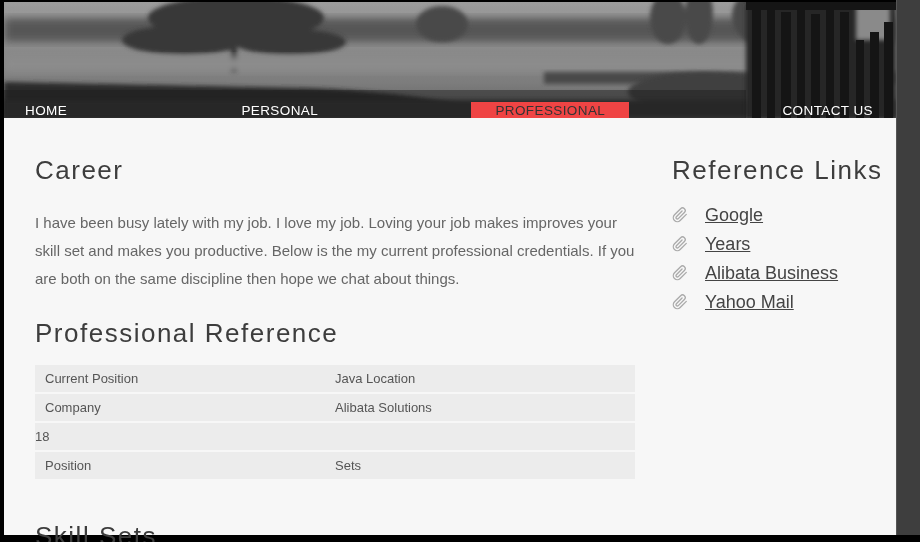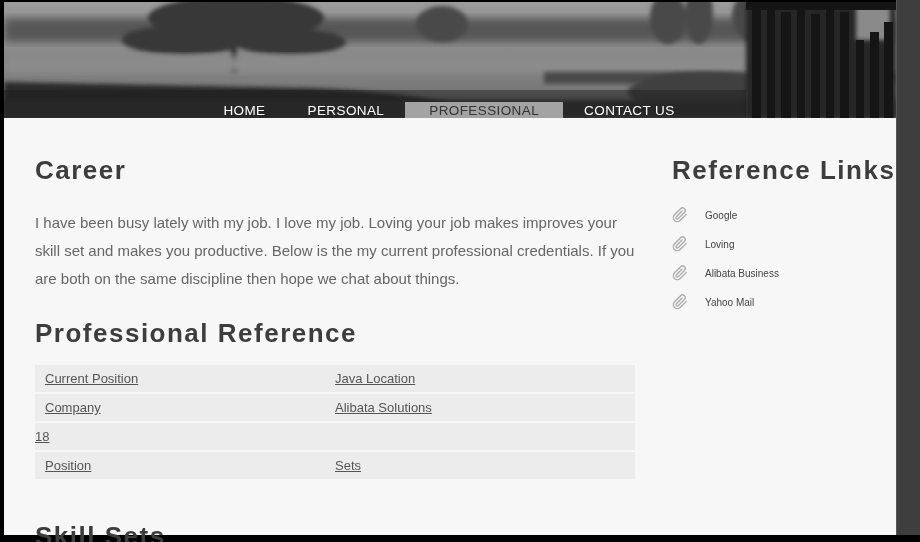--- a/index.html
+++ b/index.html
@@ -19,70 +19,70 @@
     background:#f7f7f7;
   }
   
   .banner {
     position:relative; width:892px; height:116px; overflow:hidden;
     background:#6e6e6e;
   }
   .banner svg { display:block; }
   .nav {
     position:absolute; left:0; right:2px; bottom:0; height:16px;
-    display:flex; justify-content:center; align-items:stretch;
+    display:flex; justify-content:space-between; align-items:stretch;
     list-style:none;
   }
   .nav li {
     display:flex; align-items:center;
     padding:0 21px;
     font-size:13.5px; letter-spacing:0.4px;
     color:#fff; cursor:pointer; white-space:nowrap;
   }
   .nav li.active {
-    background:#a3a3a3; color:#333; padding:0 24px;
+    background:#ef4444; color:#333; padding:0 24px;
   }
   
   .content {
     display:flex; padding:0 0 0 31px;
   }
   .main-col { width:600px; }
   .side-col { width:224px; margin-left:37px; }
   h1, h2, h3 {
-    font-weight:700; color:#3d3d3d; letter-spacing:1.5px;
+    font-weight:400; color:#3d3d3d; letter-spacing:1.5px;
     font-size:26px; line-height:30px;
   }
   .career-title { margin-top:37px; }
   .career-paragraph {
     margin-top:24px;
     font-size:15px; color:#666; line-height:28px;
   }
   .background-title { margin-top:25px; }
   .info-table { margin-top:17px; width:600px; }
   .info-row {
     display:flex; background:#ececec; height:27px; align-items:center;
     margin-bottom:2px;
-    font-size:13px; color:#555;text-decoration:underline;
+    font-size:13px; color:#555;
   }
   .info-row .cell-label { width:300px; padding-left:10px; }
   .info-row .cell-value { flex:1; }
   .skills-title { margin-top:42px; }
   
   .side-title { margin-top:37px; }
   .ref-links { list-style:none; margin-top:22px; }
   .ref-links li {
     display:flex; align-items:center; margin-bottom:13px; height:16px;
   }
   .ref-links .clip {
     width:16px; height:16px; flex:0 0 16px; color:#aaa;
   }
   .ref-links .clip svg { width:16px; height:16px; display:block; }
   .ref-links a {
     margin-left:17px;
-    font-size:10px; color:#444; cursor:pointer;
+    font-size:18px; color:#444; text-decoration:underline; cursor:pointer;
   }
 </style>
 </head>
 <body>
 
 <div class="page">
 
   <div class="banner">
     <svg width="892" height="116" viewBox="0 0 892 116" preserveAspectRatio="none" aria-hidden="true">
       <defs>
@@ -192,21 +192,21 @@
               </svg>
           </span>
           <a>Google</a>
         </li>
         <li>
           <span class="clip">
             <svg viewBox="0 0 24 24">
                 <path d="M21.44 11.05l-9.19 9.19a6 6 0 0 1-8.49-8.49l9.19-9.19a4 4 0 0 1 5.66 5.66l-9.2 9.19a2 2 0 0 1-2.83-2.83l8.49-8.48" fill="none" stroke="currentColor" stroke-width="2" stroke-linecap="round" stroke-linejoin="round"></path>
               </svg>
           </span>
-          <a>Loving</a>
+          <a>Years</a>
         </li>
         <li>
           <span class="clip">
             <svg viewBox="0 0 24 24">
                 <path d="M21.44 11.05l-9.19 9.19a6 6 0 0 1-8.49-8.49l9.19-9.19a4 4 0 0 1 5.66 5.66l-9.2 9.19a2 2 0 0 1-2.83-2.83l8.49-8.48" fill="none" stroke="currentColor" stroke-width="2" stroke-linecap="round" stroke-linejoin="round"></path>
               </svg>
           </span>
           <a>Alibata Business</a>
         </li>
         <li>

